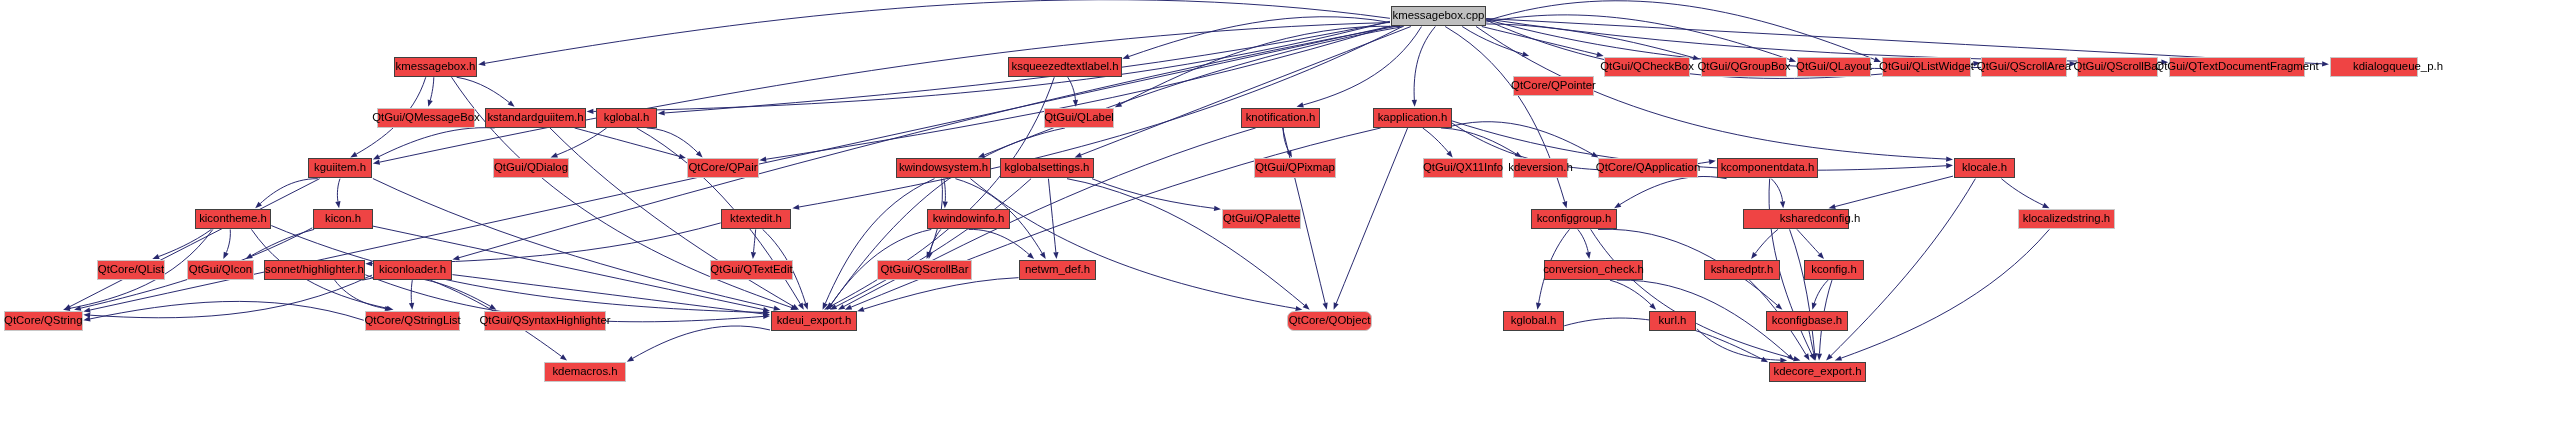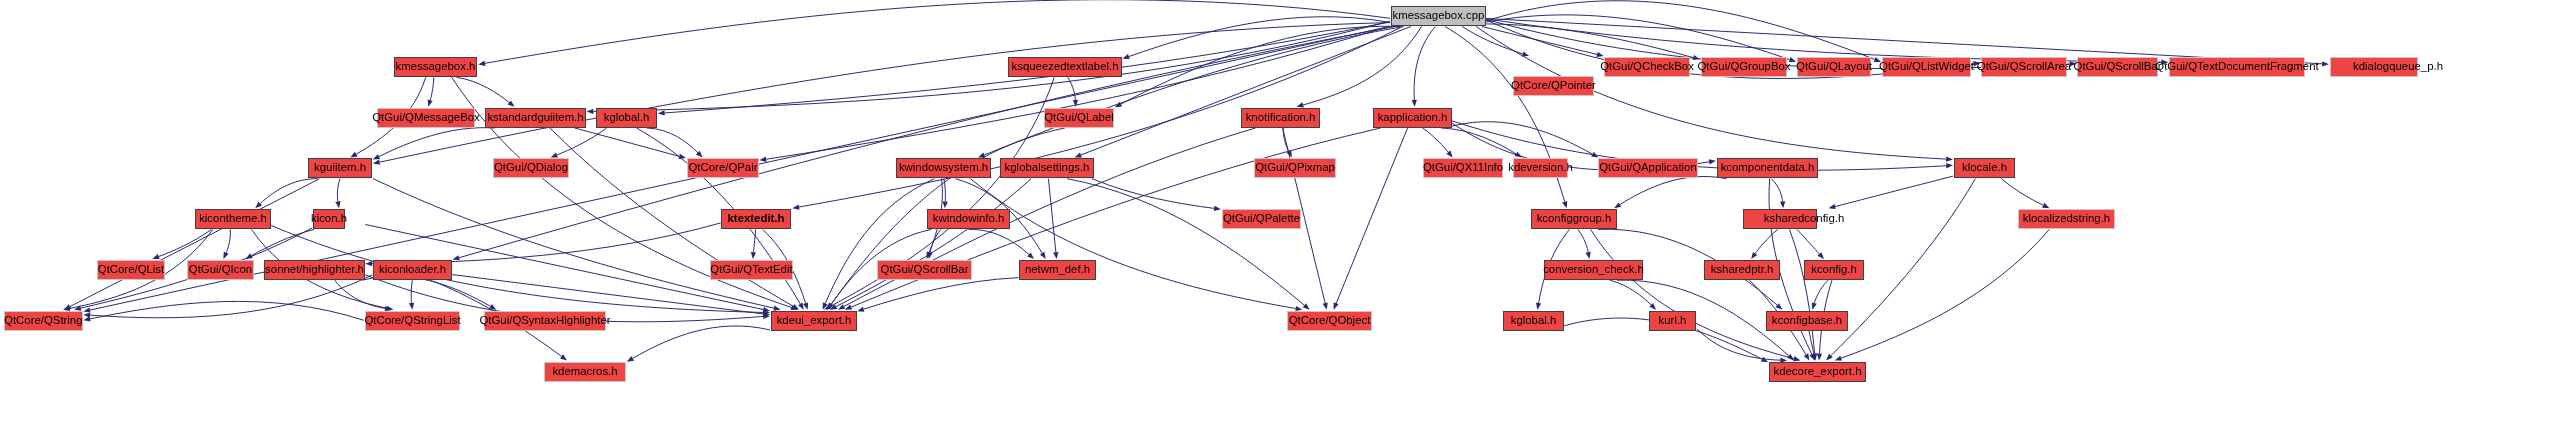--- a/index.html
+++ b/index.html
@@ -349,47 +349,47 @@
     <div class="node ext" style="left: 1254px; top: 158px; width: 82px;">
       <span>QtGui/QPixmap</span>
     </div>
     <div class="node ext" style="left: 1423px; top: 158px; width: 80px;">
       <span>QtGui/QX11Info</span>
     </div>
     <div class="node ext" style="left: 1513px; top: 158px; width: 55px;">
       <span>kdeversion.h</span>
     </div>
     <div class="node ext" style="left: 1598px; top: 158px; width: 100px;">
-      <span>QtGui/QApplication</span>
+      <span>QtCore/QApplication</span>
     </div>
     <div class="node prj" style="left: 1717px; top: 158px; width: 101px;">
       <span>kcomponentdata.h</span>
     </div>
     <div class="node prj" style="left: 1954px; top: 158px; width: 61px;">
       <span>klocale.h</span>
     </div>
     <div class="node prj" style="left: 195px; top: 209px; width: 76px;">
       <span>kicontheme.h</span>
     </div>
-    <div class="node prj" style="left: 313px; top: 209px; width: 32px;">
+    <div class="node prj" style="left: 313px; top: 209px; width: 60px;">
       <span>kicon.h</span>
     </div>
-    <div class="node prj" style="left: 721px; top: 209px; width: 70px; font-weight: bold;">
+    <div class="node prj" style="left: 721px; top: 209px; width: 70px;">
       <span>ktextedit.h</span>
     </div>
     <div class="node prj" style="left: 903px; top: 209px; width: 83px; margin-left: 24px;">
       <span>kwindowinfo.h</span>
     </div>
     <div class="node ext" style="left: 1222px; top: 209px; width: 79px;">
       <span>QtGui/QPalette</span>
     </div>
     <div class="node prj" style="left: 1531px; top: 209px; width: 86px;">
       <span>kconfiggroup.h</span>
     </div>
-    <div class="node prj" style="left: 1743px; top: 209px; width: 74px; padding-left: 48px;">
+    <div class="node prj" style="left: 1743px; top: 209px; width: 106px; padding-left: 48px;">
       <span>ksharedconfig.h</span>
     </div>
     <div class="node ext" style="left: 2018px; top: 209px; width: 97px;">
       <span>klocalizedstring.h</span>
     </div>
     <div class="node ext" style="left: 97px; top: 260px; width: 68px;">
       <span>QtCore/QList</span>
     </div>
     <div class="node ext" style="left: 187px; top: 260px; width: 67px;">
       <span>QtGui/QIcon</span>
@@ -423,21 +423,21 @@
     </div>
     <div class="node ext" style="left: 365px; top: 311px; width: 95px;">
       <span>QtCore/QStringList</span>
     </div>
     <div class="node ext" style="left: 484px; top: 311px; width: 122px;">
       <span>QtGui/QSyntaxHighlighter</span>
     </div>
     <div class="node prj" style="left: 771px; top: 311px; width: 86px;">
       <span>kdeui_export.h</span>
     </div>
-    <div class="node ext" style="left: 1287px; top: 311px; width: 85px;">
+    <div class="node ext" style="left: 1287px; top: 311px; width: 85px; border-radius: 7px;">
       <span>QtCore/QObject</span>
     </div>
     <div class="node prj" style="left: 1503px; top: 311px; width: 61px;">
       <span>kglobal.h</span>
     </div>
     <div class="node prj" style="left: 1649px; top: 311px; width: 47px;">
       <span>kurl.h</span>
     </div>
     <div class="node prj" style="left: 1766px; top: 311px; width: 82px;">
       <span>kconfigbase.h</span>

